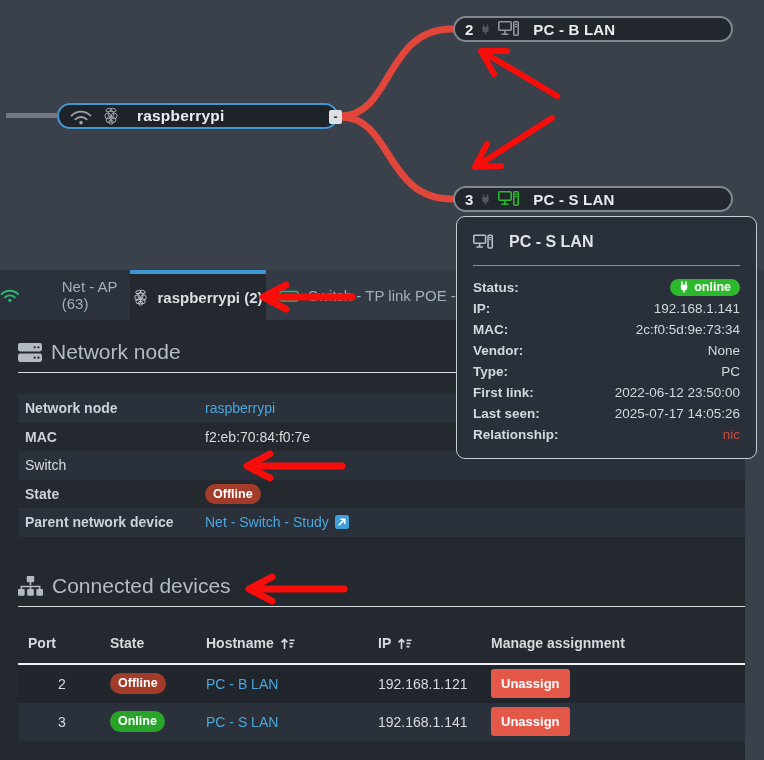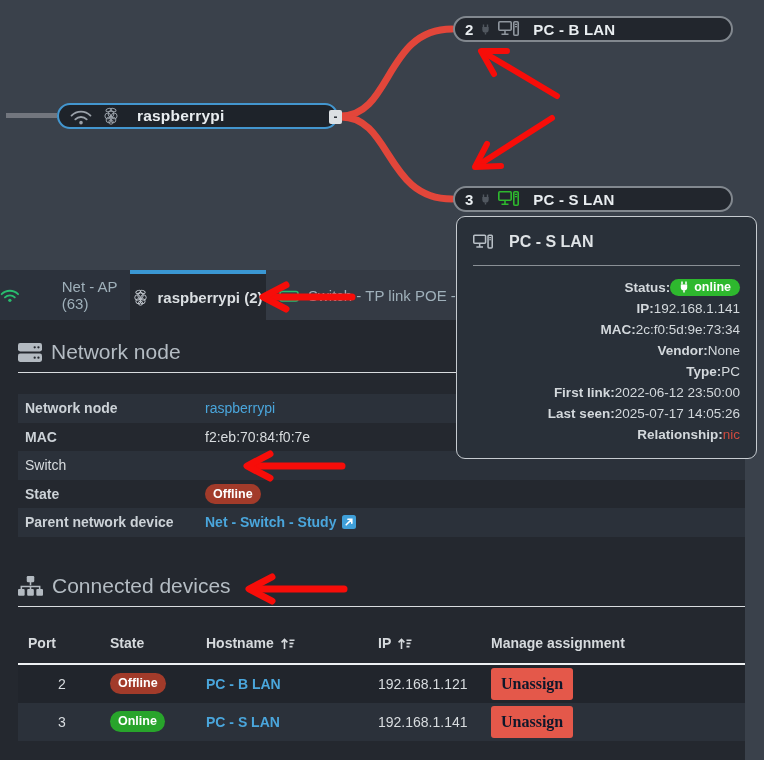--- a/index.html
+++ b/index.html
@@ -34,43 +34,43 @@
   .sec-h{display:flex;align-items:center;gap:9px;color:#b4bcc3;font-size:21px;}
   .sec1{padding-top:20px;}
   .sec2{margin-top:37px;text-align:center;}
   .rule{border:0;border-top:1px solid #d9dcdf;margin:8px 0 0 0;}
   .details{margin-top:21px;}
   .drow{display:flex;align-items:center;height:28.5px;padding-left:7px;font-size:14px;}
   .drow:nth-child(odd){background:#2b313a;}
   .dlabel{width:180px;font-weight:bold;color:#ccd2d7;flex:none;}
   .dval{color:#d8dcdf;display:flex;align-items:center;gap:6px;}
   .link{color:#4aa6dc;text-decoration:none;cursor:pointer;}
-  .link-bold{font-weight:bold;}
+  .link-bold{font-weight:normal;}
   .badge{display:inline-flex;align-items:center;gap:5px;border-radius:11px;padding:3px 8px;
          font-size:12.5px;font-weight:bold;color:#fff;line-height:1.15;}
   .badge.off{background:#a23b2a;}
   .badge.on{background:#28a42b;}
 
   table{width:100%;border-collapse:collapse;margin-top:16px;font-size:14px;}
   th{text-align:left;color:#d6dadd;font-weight:bold;padding:12px 4px;border-bottom:2px solid #eef1f3;white-space:nowrap;}
   th.th-port{padding-left:10px;}
   td{padding:0 4px;height:38px;color:#d8dcdf;}
   td.c-port{text-align:center;}
   tr.r1{background:#21252c;}
   tr.r2{background:#2b313a;}
-  .unassign{background:#e4584a;color:#0f172a;font-weight:bold;font-size:16px;border:none;border-radius:3px;
-            padding:7px 10px;cursor:pointer;font-family:Liberation Serif, serif;}
+  .unassign{background:#e4584a;color:#ffffff;font-weight:bold;font-size:13px;border:none;border-radius:3px;
+            padding:7px 10px;cursor:pointer;font-family:Liberation Sans, sans-serif;}
   .sort-ic{vertical-align:-2px;margin-left:6px;}
 
   
   .tooltip{position:absolute;left:456px;top:216px;width:301px;box-sizing:border-box;background:#293039;
            border:1px solid #c6cbd0;border-radius:9px;padding:14px 16px 13px;z-index:50;}
   .tt-title{display:flex;align-items:center;gap:16px;color:#dfe3e6;font-weight:bold;font-size:16px;padding-top:2px;}
   .tt-div{border:0;border-top:1px solid #8a9096;margin:14px 0 11px;}
-  .tt-row{display:flex;justify-content:flex-end;align-items:center;height:21px;font-size:13.5px;color:#d3d8dc;}
+  .tt-row{display:flex;justify-content:space-between;align-items:center;height:21px;font-size:13.5px;color:#d3d8dc;}
   .tt-label{font-weight:bold;}
   .tt-badge{background:#2eb82e;display:inline-flex;gap:5px;align-items:center;border-radius:10px;
             padding:1px 9px 2px;font-weight:bold;font-size:12.5px;color:#fff;}
   .danger{color:#cf4a3e;}
 
   
   .annot{position:absolute;left:0;top:0;z-index:99;pointer-events:none;}
   .annot path{stroke:#f70d09;fill:none;stroke-linecap:round;stroke-linejoin:round;}
   .aw6{stroke-width:6px;} .aw7{stroke-width:7px;}
 </style>

